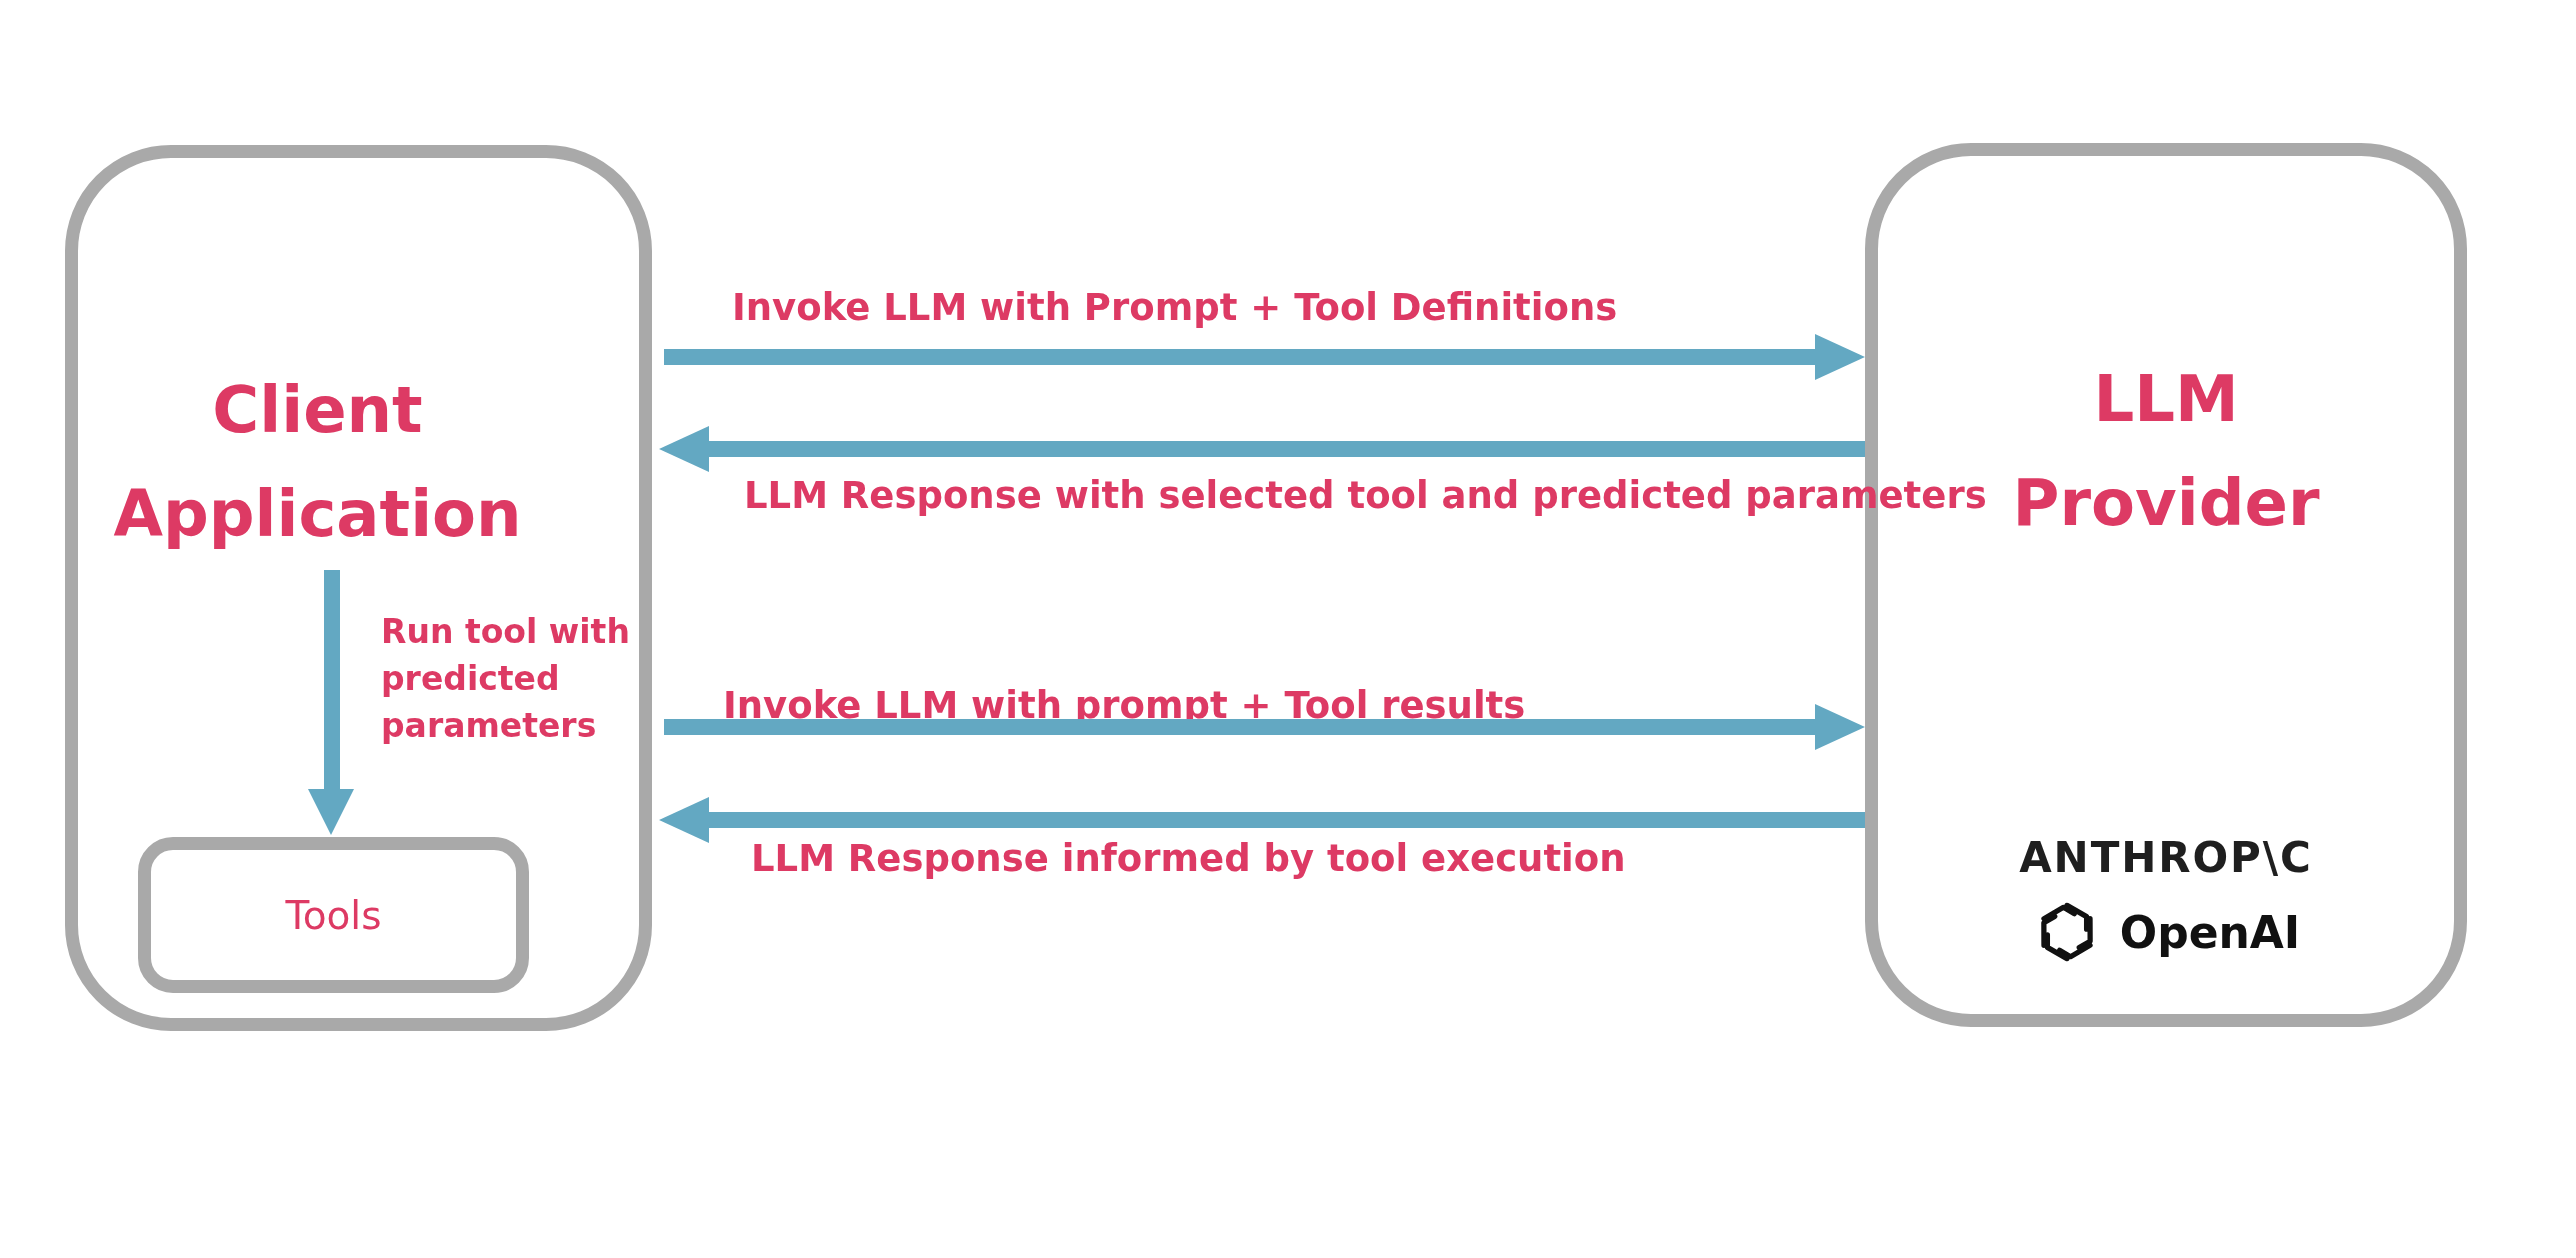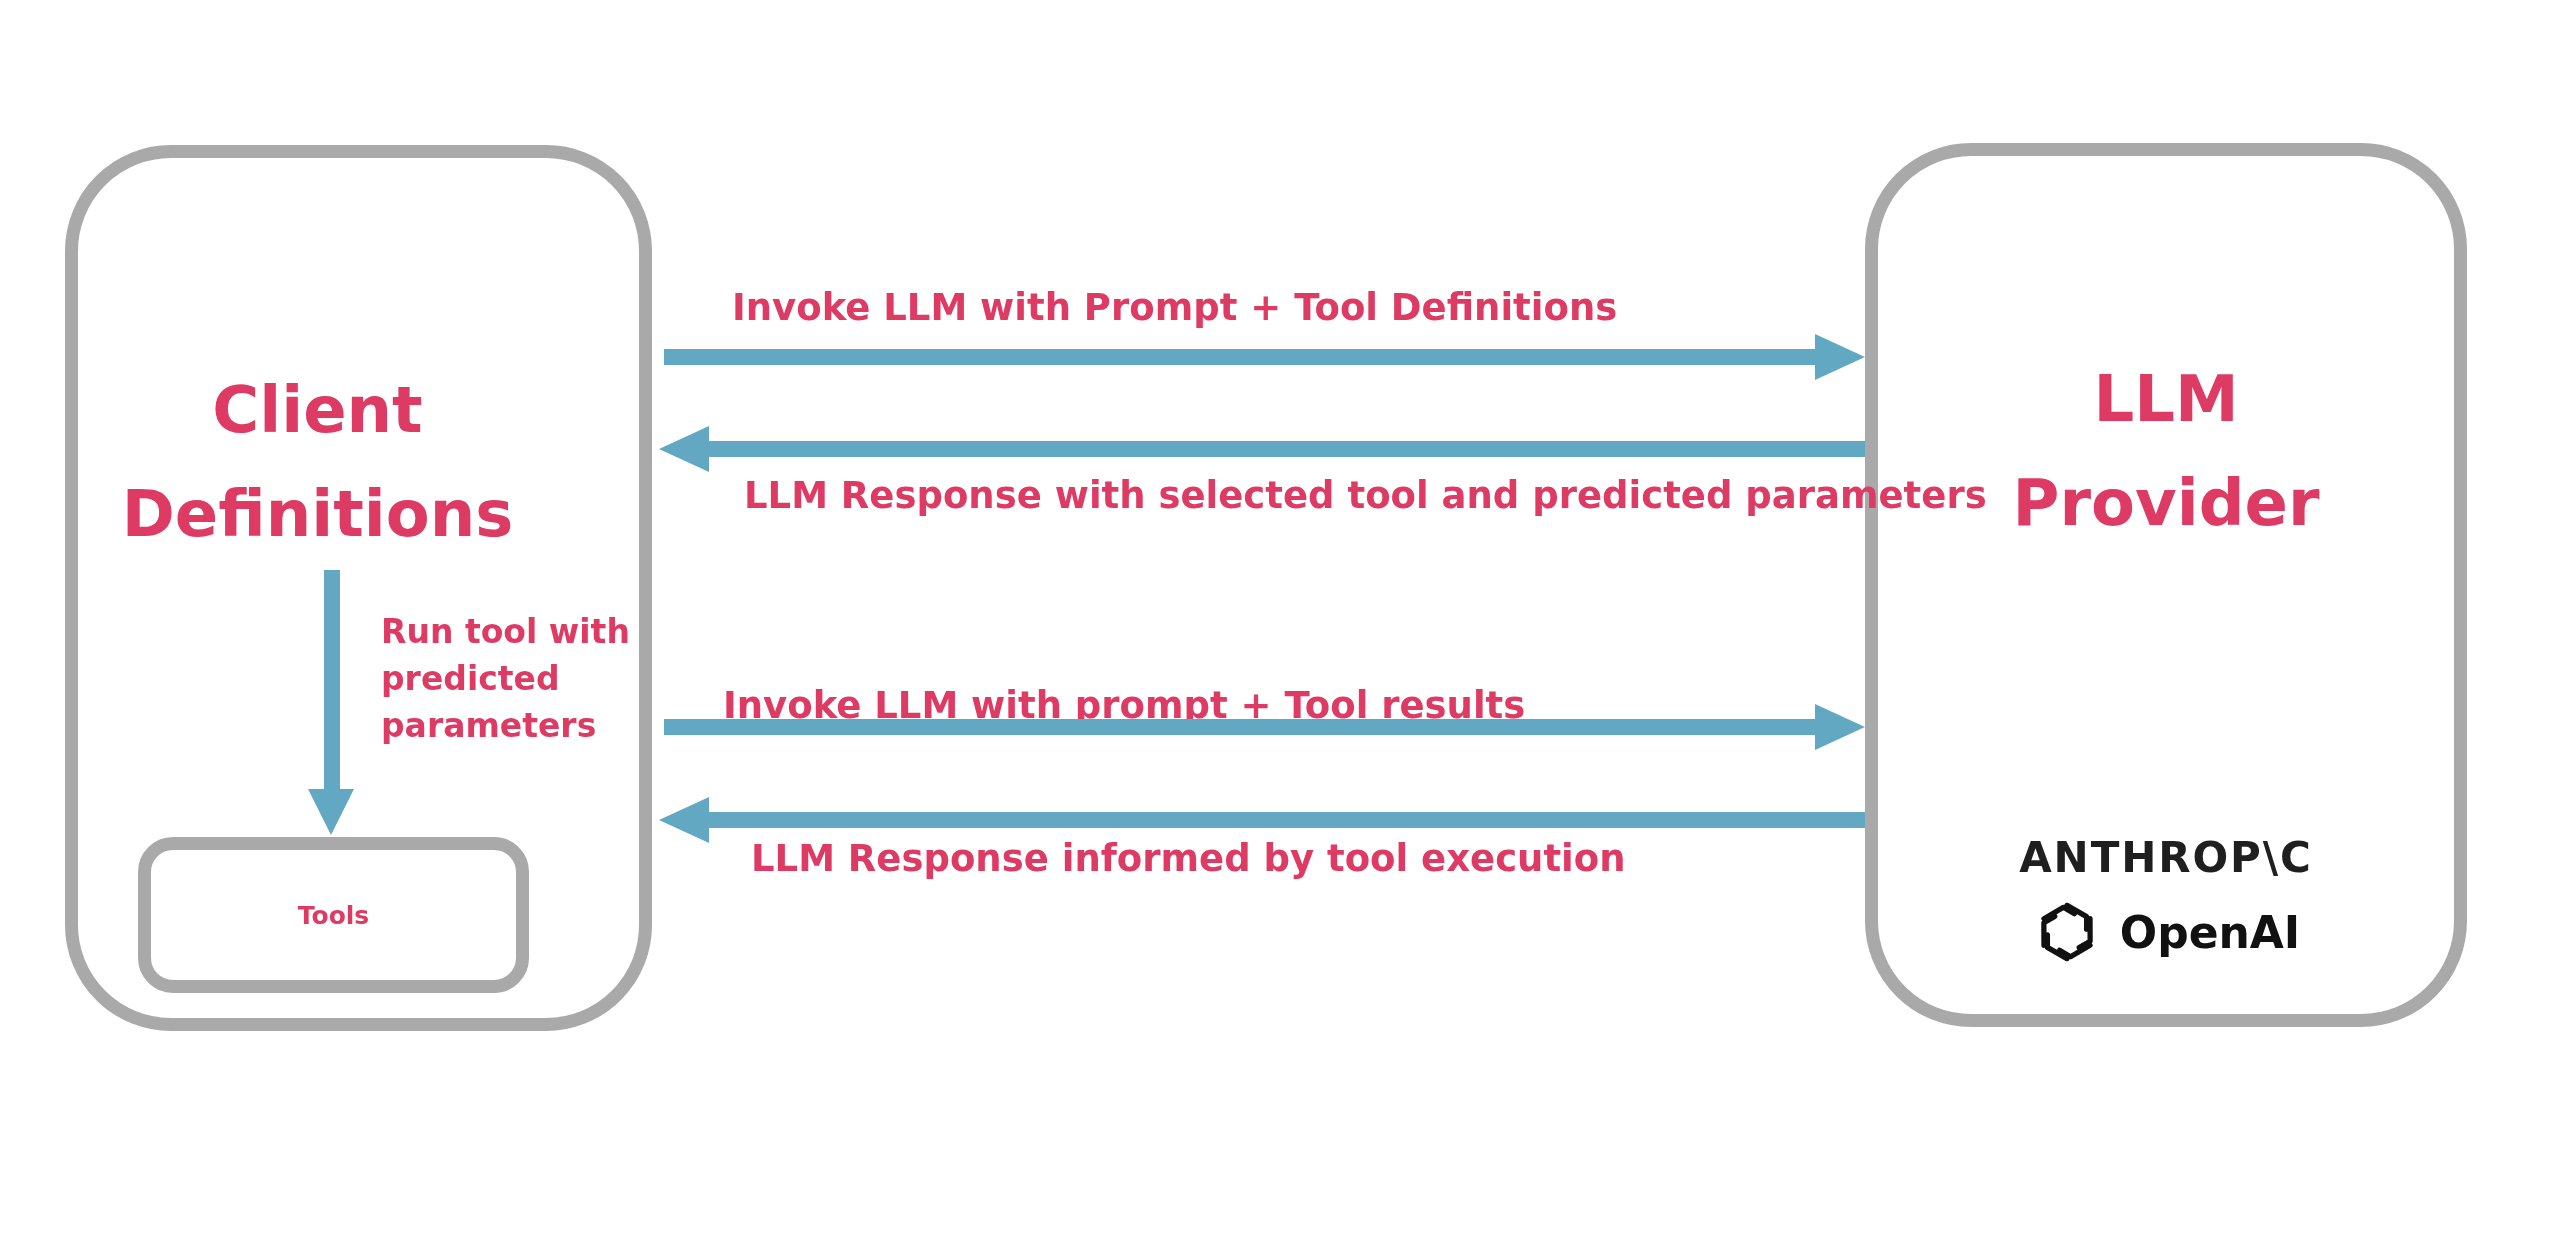--- a/index.html
+++ b/index.html
@@ -64,22 +64,22 @@
   .run-tool-label{
     position:absolute;
     color:var(--pink);
     font-weight:700;
     font-size:33px;
     line-height:1.42;
     width:290px;
   }
   .tools-label{
     color:var(--pink);
-    font-weight:700;
-    font-size:25px;
+    font-weight:400;
+    font-size:39px;
   }
   .anthropic-mark{
     position:absolute;
     left:1865px;width:602px;
     text-align:center;
     color:#1f1f1f;
     font-weight:700;
     font-size:42px;
     letter-spacing:1.9px;
   }
@@ -97,21 +97,21 @@
 </style>
 </head>
 <body>
 
 <div id="canvas" style="--pink:#dd3a64;--blue:#63a8c2;--gray:#a9a9a9;">
 
   <div class="big-box" style="left:65px;top:145px;width:587px;height:886px;"></div>
 
   <div class="box-title" style="left:65px;top:359px;width:505px;">
     <div>Client</div>
-    <div>Definitions</div>
+    <div>Application</div>
   </div>
 
   <div>
     <div class="shaft-v" style="left:324px;top:570px;height:219px;"></div>
     <div class="head-down" style="left:308px;top:789px;"></div>
   </div>
 
   <div class="run-tool-label" style="left:381px;top:609px;">Run tool with predicted parameters</div>
 
   <div class="sub-box" style="left:138px;top:837px;width:391px;height:156px;">

